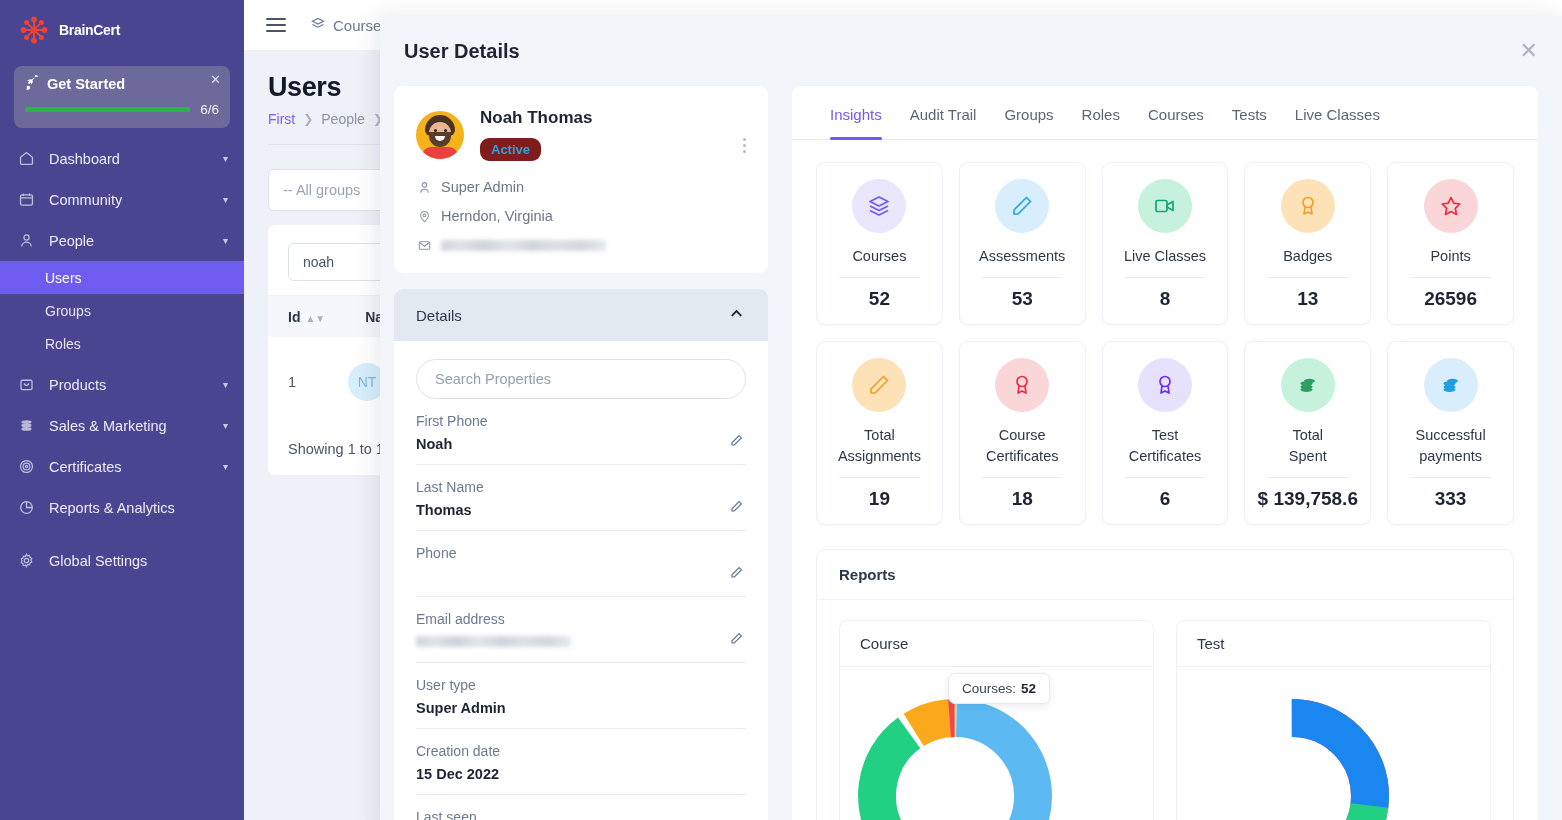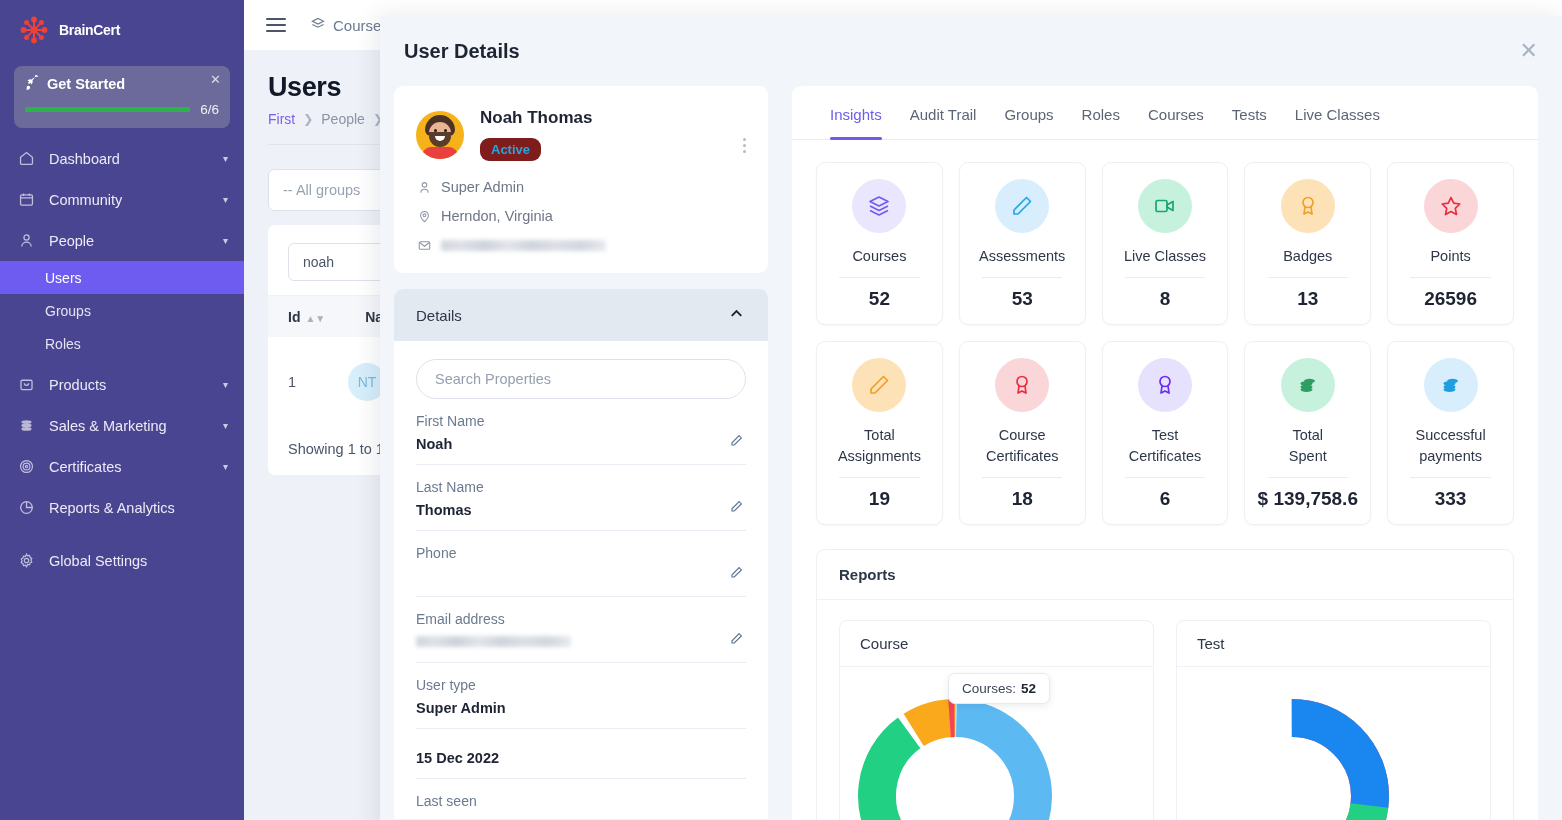--- a/index.html
+++ b/index.html
@@ -418,21 +418,21 @@
                   <path d="M5 12.5L10 7.5l5 5"></path>
                 </svg>
             </span>
           </div>
           <div class="details-inner">
             <div class="prop-search">
               <span>Search Properties</span>
             </div>
 
             <div class="prop">
-              <div class="prop-label">First Name</div>
+              <div class="prop-label">First Phone</div>
               <div class="prop-value">Noah</div>
               <span class="prop-edit"><svg width="15" height="15" viewBox="0 0 20 20" fill="none" stroke="#5a7390" stroke-width="1.5">
                     <path d="M13.5 3.5l3 3L7 16H4v-3l9.5-9.5z"></path>
                   </svg></span>
             </div>
             <div class="prop">
               <div class="prop-label">Last Name</div>
               <div class="prop-value">Thomas</div>
               <span class="prop-edit"><svg width="15" height="15" viewBox="0 0 20 20" fill="none" stroke="#5a7390" stroke-width="1.5">
                     <path d="M13.5 3.5l3 3L7 16H4v-3l9.5-9.5z"></path>
@@ -450,20 +450,21 @@
               <div class="prop-value"><span class="redacted" style="width:155px;"></span></div>
               <span class="prop-edit"><svg width="15" height="15" viewBox="0 0 20 20" fill="none" stroke="#5a7390" stroke-width="1.5">
                     <path d="M13.5 3.5l3 3L7 16H4v-3l9.5-9.5z"></path>
                   </svg></span>
             </div>
             <div class="prop">
               <div class="prop-label">User type</div>
               <div class="prop-value">Super Admin</div>
             </div>
             <div class="prop">
+              <div class="prop-label">Creation date</div>
               <div class="prop-value">15 Dec 2022</div>
             </div>
             <div class="prop">
               <div class="prop-label">Last seen</div>
             </div>
           </div>
         </div>
       </div>
 
       <div class="col-right">

